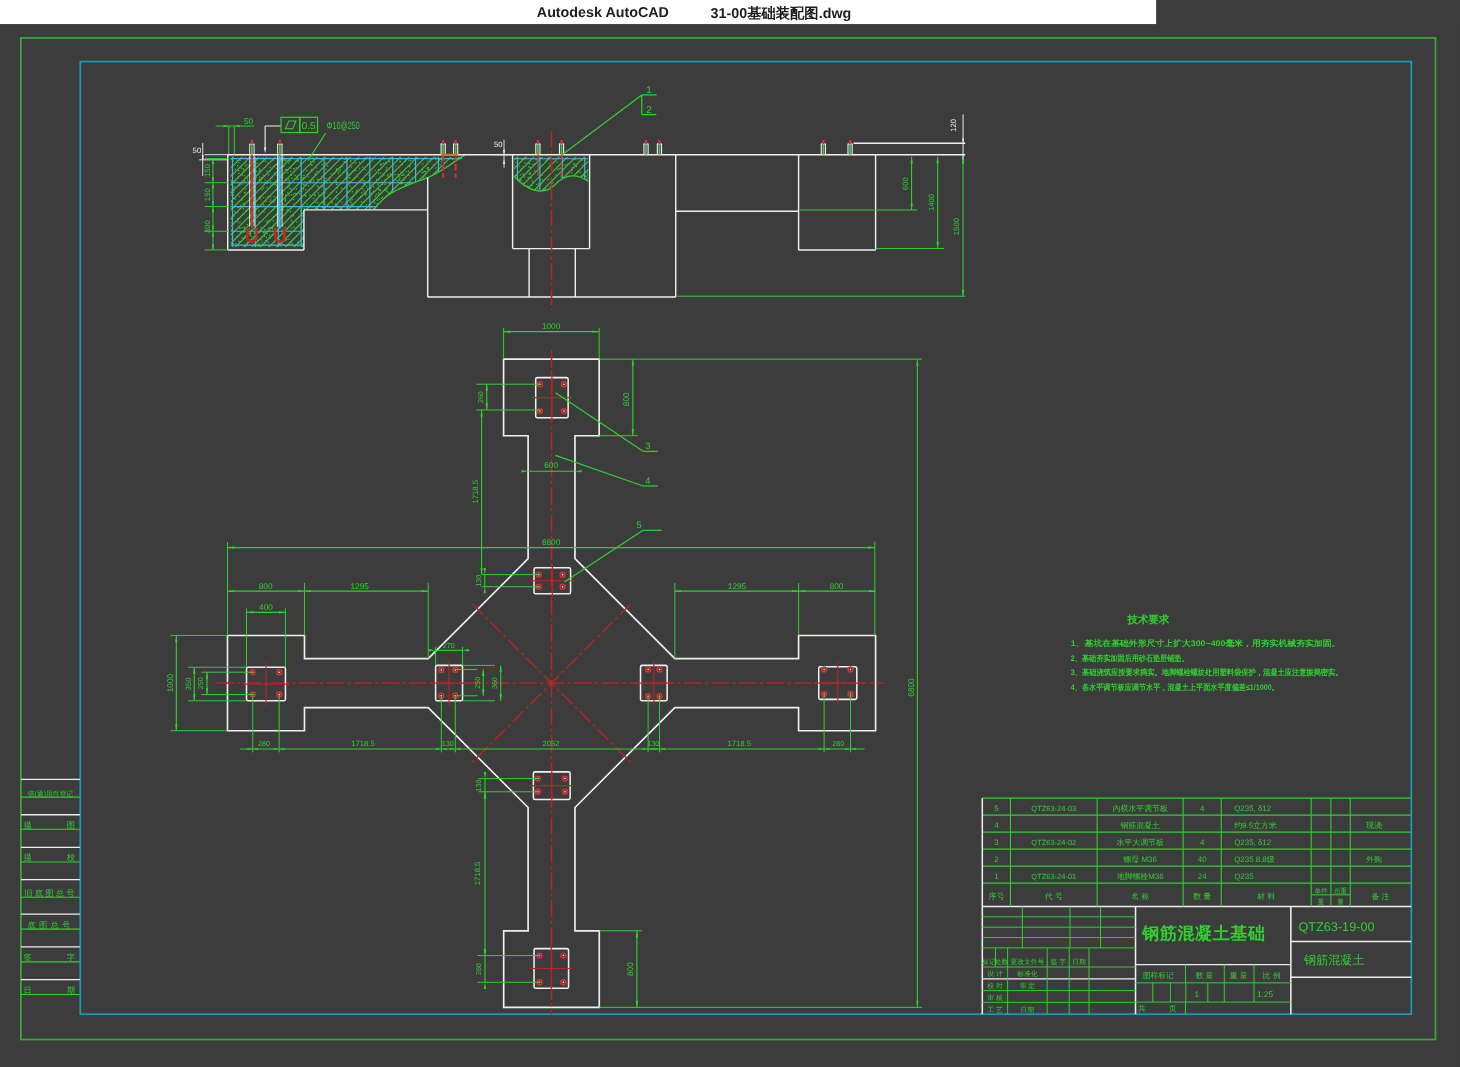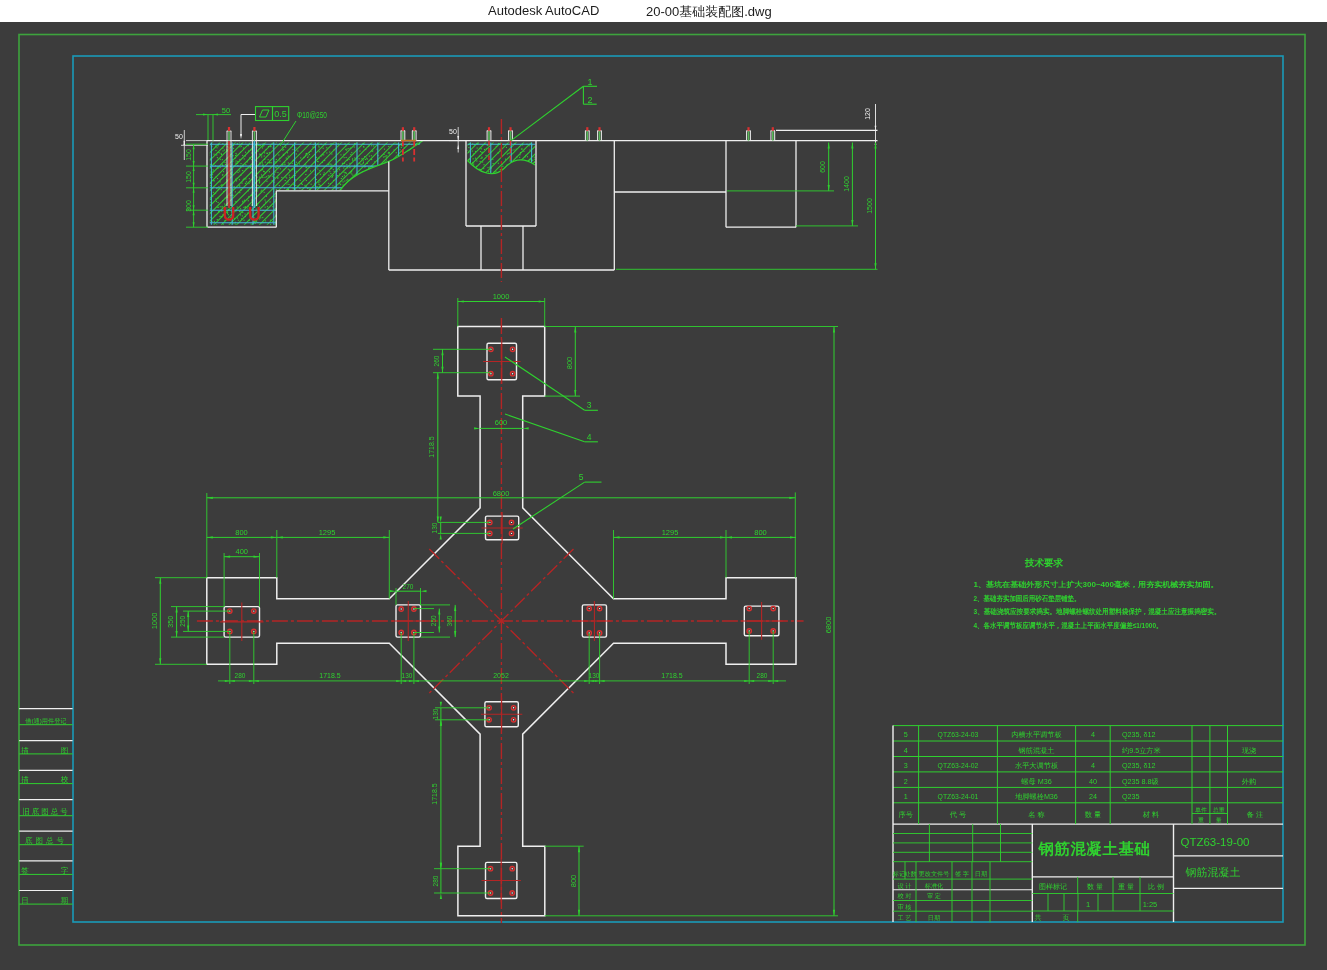--- a/index.html
+++ b/index.html
@@ -1,22 +1,22 @@
 <!DOCTYPE html>
 <html><head><meta charset="utf-8">
 <style>
 html,body{margin:0;padding:0;background:#3c3c3c;width:1327px;height:970px;overflow:hidden;}
-#bar{position:absolute;left:0;top:0;width:1327px;height:22px;background:#ffffff;}
+#bar{position:absolute;left:0;top:0;width:1051px;height:22px;background:#ffffff;font-weight:bold;}
 #bar span{position:absolute;top:3px;font-family:"Liberation Sans",sans-serif;font-size:13px;color:#1c1c1c;}
 svg{position:absolute;left:0;top:22px;}
 </style></head>
 <body>
 <div id="bar">
     <span style="left:488px;">Autodesk AutoCAD</span>
-    <span style="left:646px;">20-00基础装配图.dwg</span>
+    <span style="left:646px;">31-00基础装配图.dwg</span>
   </div>
 <svg width="1327" height="948" viewBox="0 22 1327 948">
 <rect x="0" y="0" width="1327" height="970" fill="#3c3c3c"></rect>
 <rect x="19" y="34.5" width="1286" height="910.5" fill="none" stroke="#3da33d" stroke-width="1.6"></rect>
 <rect x="73" y="56" width="1210" height="866" fill="none" stroke="#1a9ab8" stroke-width="1.6"></rect>
 <defs>
 <clipPath id="hA">
         <path d="M209.8 142.6 L422.7 142.6 C410 150 399 157.5 388.8 161.4 C372 168 352 173 340.3 190.2 L276.3 190.2 L276.3 224.8 L209.8 224.8 Z"></path>
       </clipPath>
 <clipPath id="hB">

